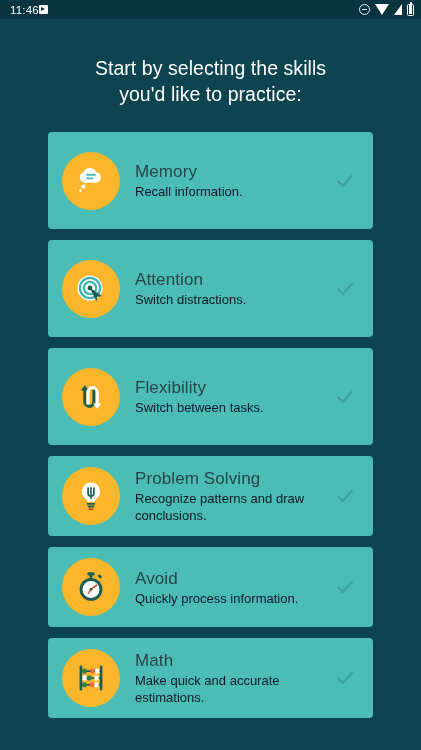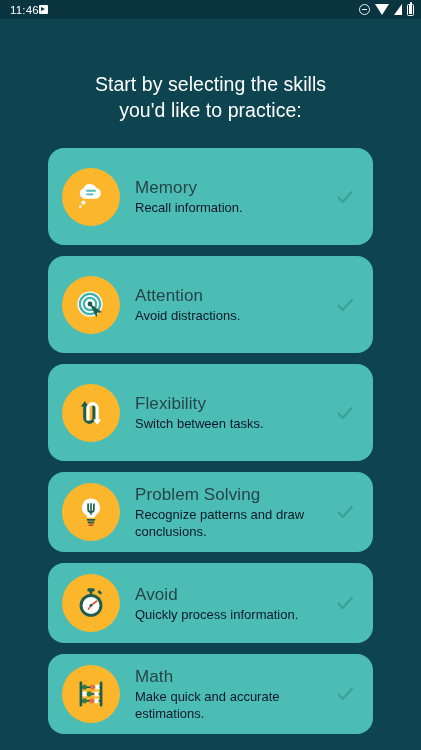--- a/index.html
+++ b/index.html
@@ -82,41 +82,41 @@
     border-radius: 1px 1px 0 0;
   }
   .ic-batt::after {
     content:"";
     position:absolute; left:0.6px; top:0.6px; right:0.6px; bottom:0.6px;
     background:#ffffff;
   }
 
   
   .headline {
-    margin-top: 52px;
+    margin-top: 36px;
     text-align: center;
     color: #ffffff;
     font-size: 19.5px;
     line-height: 26px;
     font-weight: 400;
     padding: 0 44px;
     letter-spacing: .05px;
   }
 
   
   .cards {
     margin-top: 25px;
     padding: 0 48px;
     display: flex;
     flex-direction: column;
     gap: 11px;
   }
   .card {
     background: #4cbdb4;
-    border-radius: 16px;
+    border-radius: 4px;
     height: 97px;
     display: flex;
     align-items: center;
     padding: 0 18px 0 14px;
     position: relative;
     cursor: pointer;
   }
   .card.tall { height: 80px; }
 
   .icon-badge {
@@ -209,21 +209,21 @@
         <svg width="40" height="40" viewBox="0 0 40 40">
           <circle cx="19" cy="19" r="12.6" fill="#ffffff"></circle>
           <circle cx="19" cy="19" r="10.1" fill="none" stroke="#3fb3ad" stroke-width="2.2"></circle>
           <circle cx="19" cy="19" r="6.2" fill="none" stroke="#3fb3ad" stroke-width="2.2"></circle>
           <circle cx="19" cy="19" r="2.4" fill="#1d5c4e"></circle>
           <path d="M18.6 18.6l12.6 8.6-5 .5-.6 4.9z" fill="#1d5c4e"></path>
         </svg>
       </div>
       <div class="card-text">
         <div class="card-title">Attention</div>
-        <div class="card-desc">Avoid distractions.</div>
+        <div class="card-desc">Switch distractions.</div>
       </div>
       <span class="check">
         <svg width="20" height="20" viewBox="0 0 20 20">
           <path d="M3.5 10.5l4.2 4.4L16.8 4.9" stroke="#1d6b67" stroke-width="2.2" fill="none" stroke-linecap="round" stroke-linejoin="round"></path>
         </svg>
       </span>
     </div>
 
     <div class="card">
       <div class="icon-badge">

